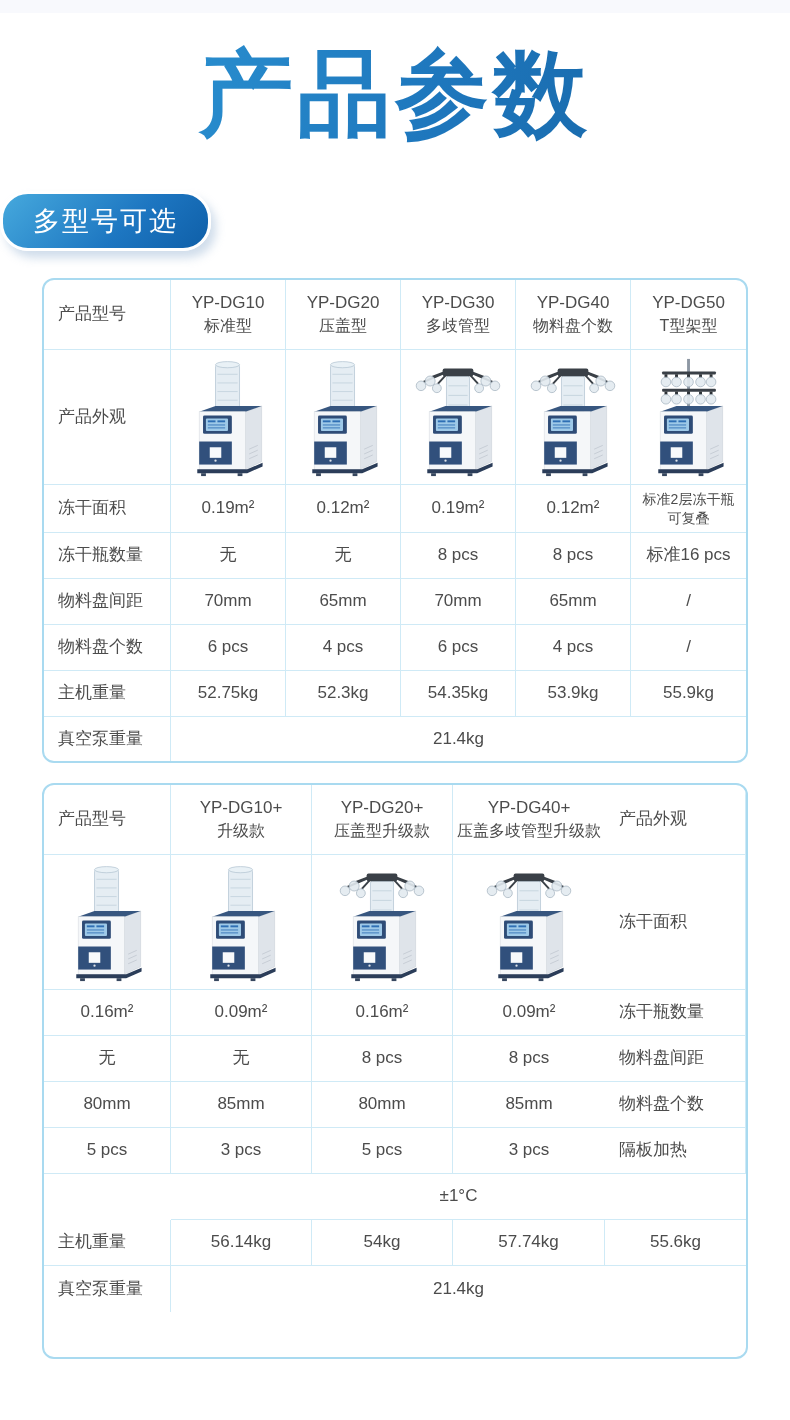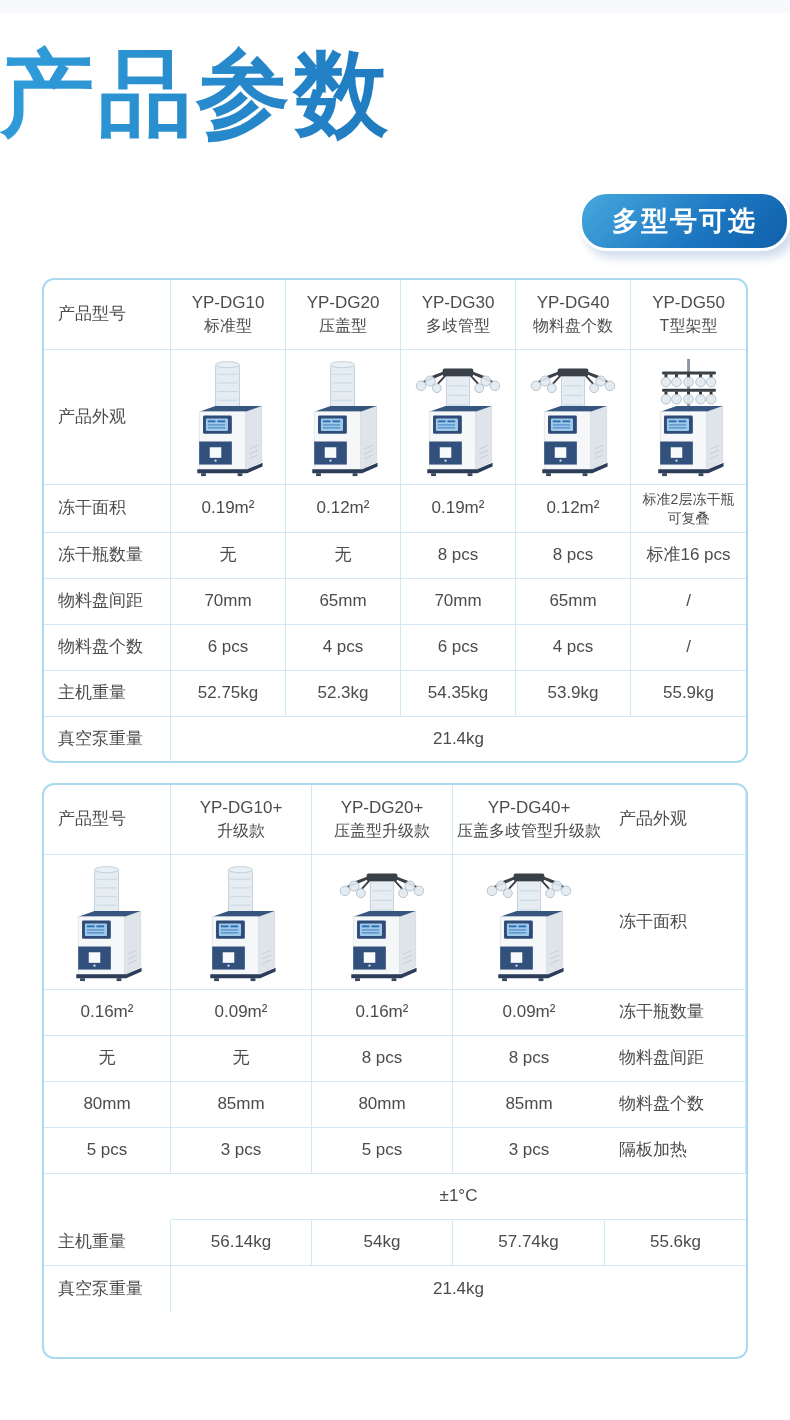--- a/index.html
+++ b/index.html
@@ -4,28 +4,28 @@
 <style>
   html,body{margin:0;padding:0;}
   body{
     width:790px;height:1420px;background:#ffffff;position:relative;
     font-family:"Liberation Sans","DejaVu Sans",sans-serif;color:#4c4c4c;
     -webkit-font-smoothing:antialiased;overflow:hidden;
   }
   .topstrip{height:13px;background:#f8f9fd;}
   
   .title{
-    margin-top:26px;text-align:left;
+    margin-top:26px;text-align:center;
     font-family:"DejaVu Serif","Liberation Serif",serif;
     font-weight:900;font-size:94px;line-height:1.15;letter-spacing:4px;
     background:linear-gradient(100deg,#2f9ad8 5%,#1e77bd 55%,#15609f 100%);
     -webkit-background-clip:text;background-clip:text;color:transparent;
   }
   
-  .badgewrap{text-align:right;margin-top:44px;font-weight:bold;}
+  .badgewrap{text-align:left;margin-top:44px;}
   .badge{
     display:inline-block;padding:9px 30px;border-radius:28px;
     background:linear-gradient(135deg,#46a9dd 0%,#1d76c1 60%,#0f5fa8 100%);
     color:#ffffff;font-size:27px;letter-spacing:2px;
     border:3px solid #ffffff;
     box-shadow:5px 7px 10px rgba(150,180,210,0.45);
   }
   
   .wrap{width:706px;margin:16px auto;}
   .ptable{

